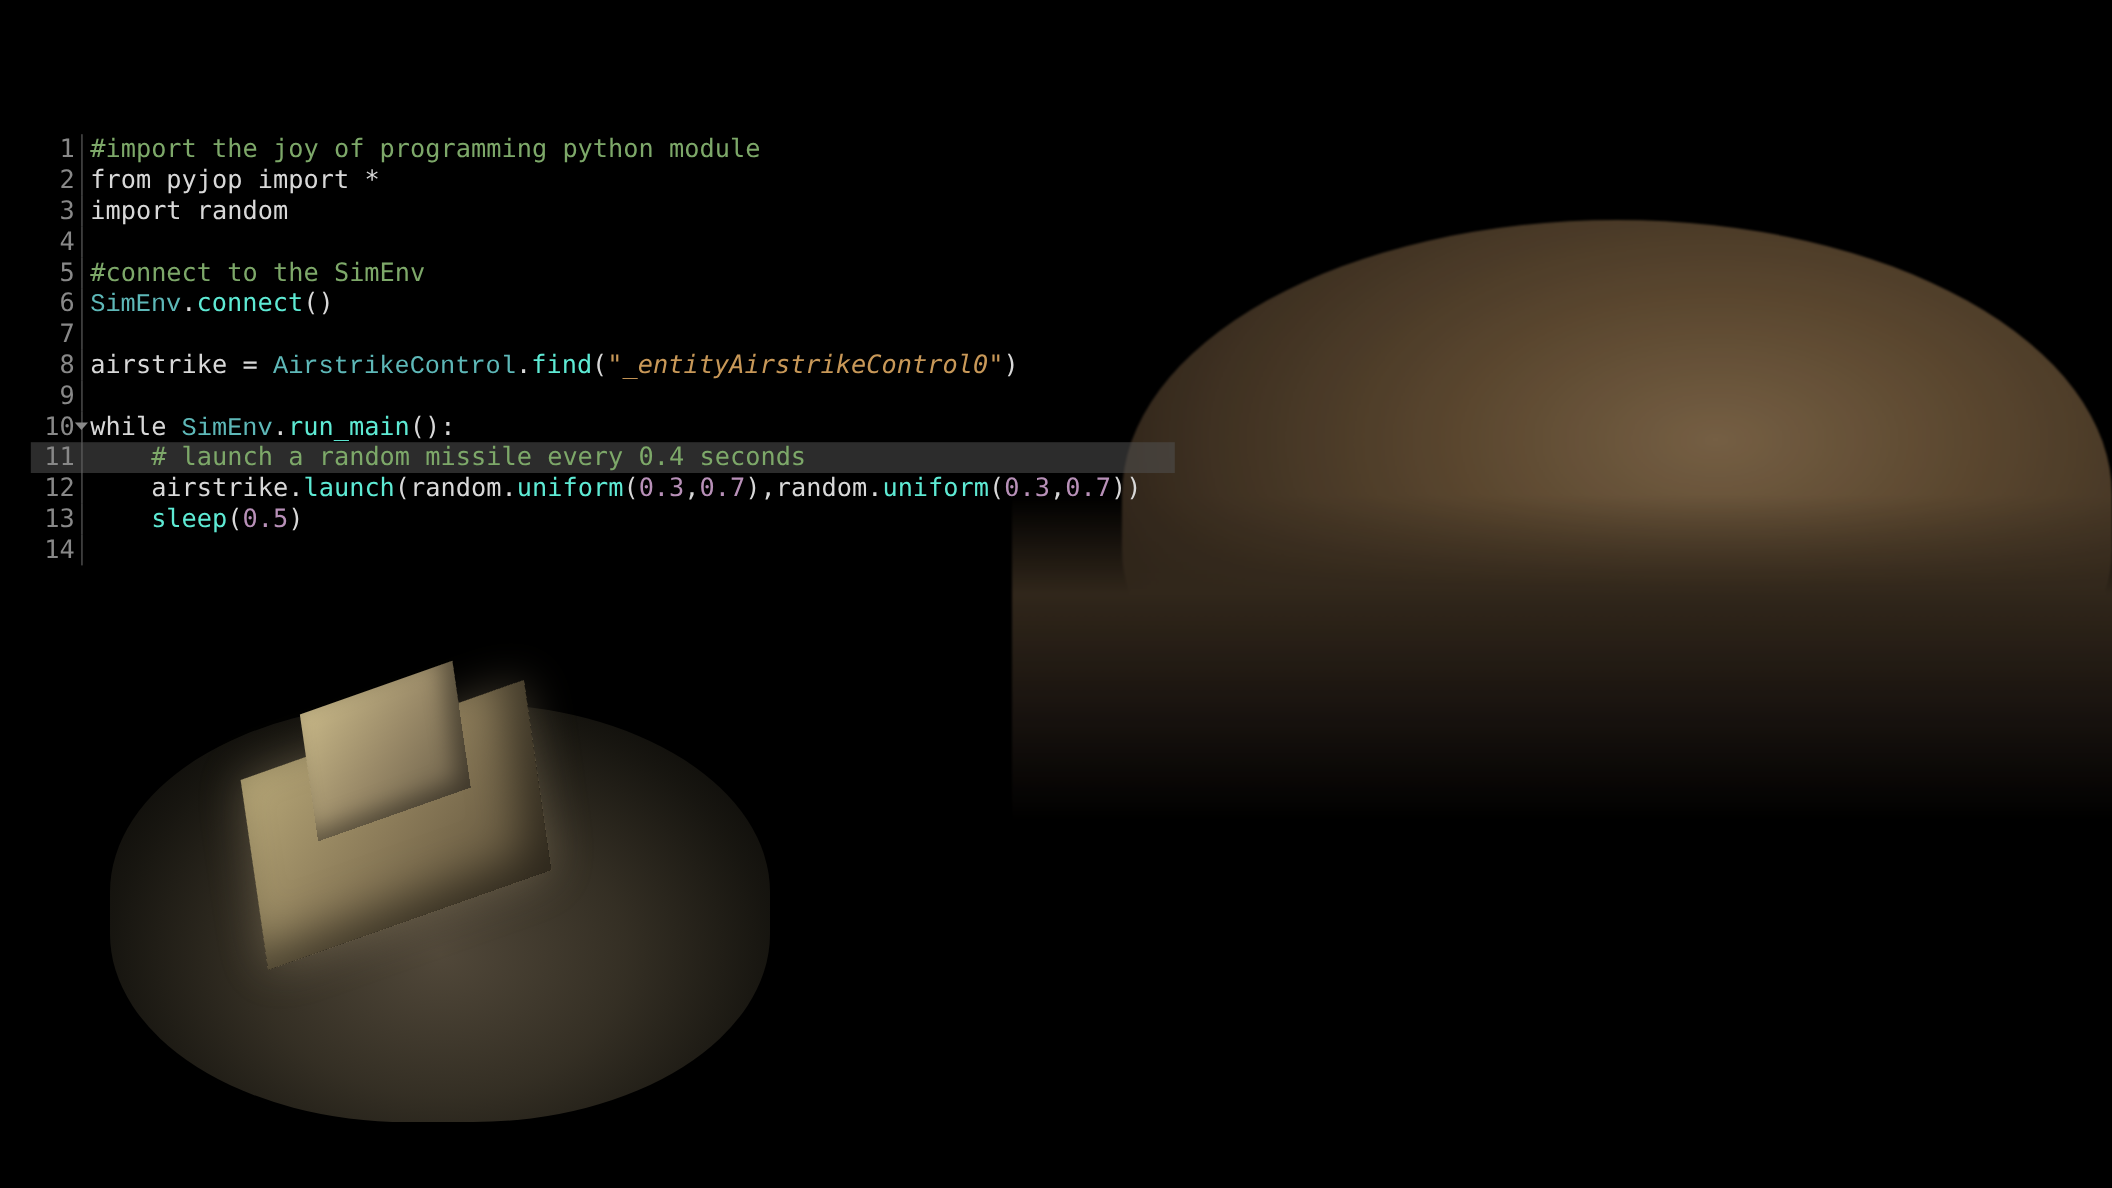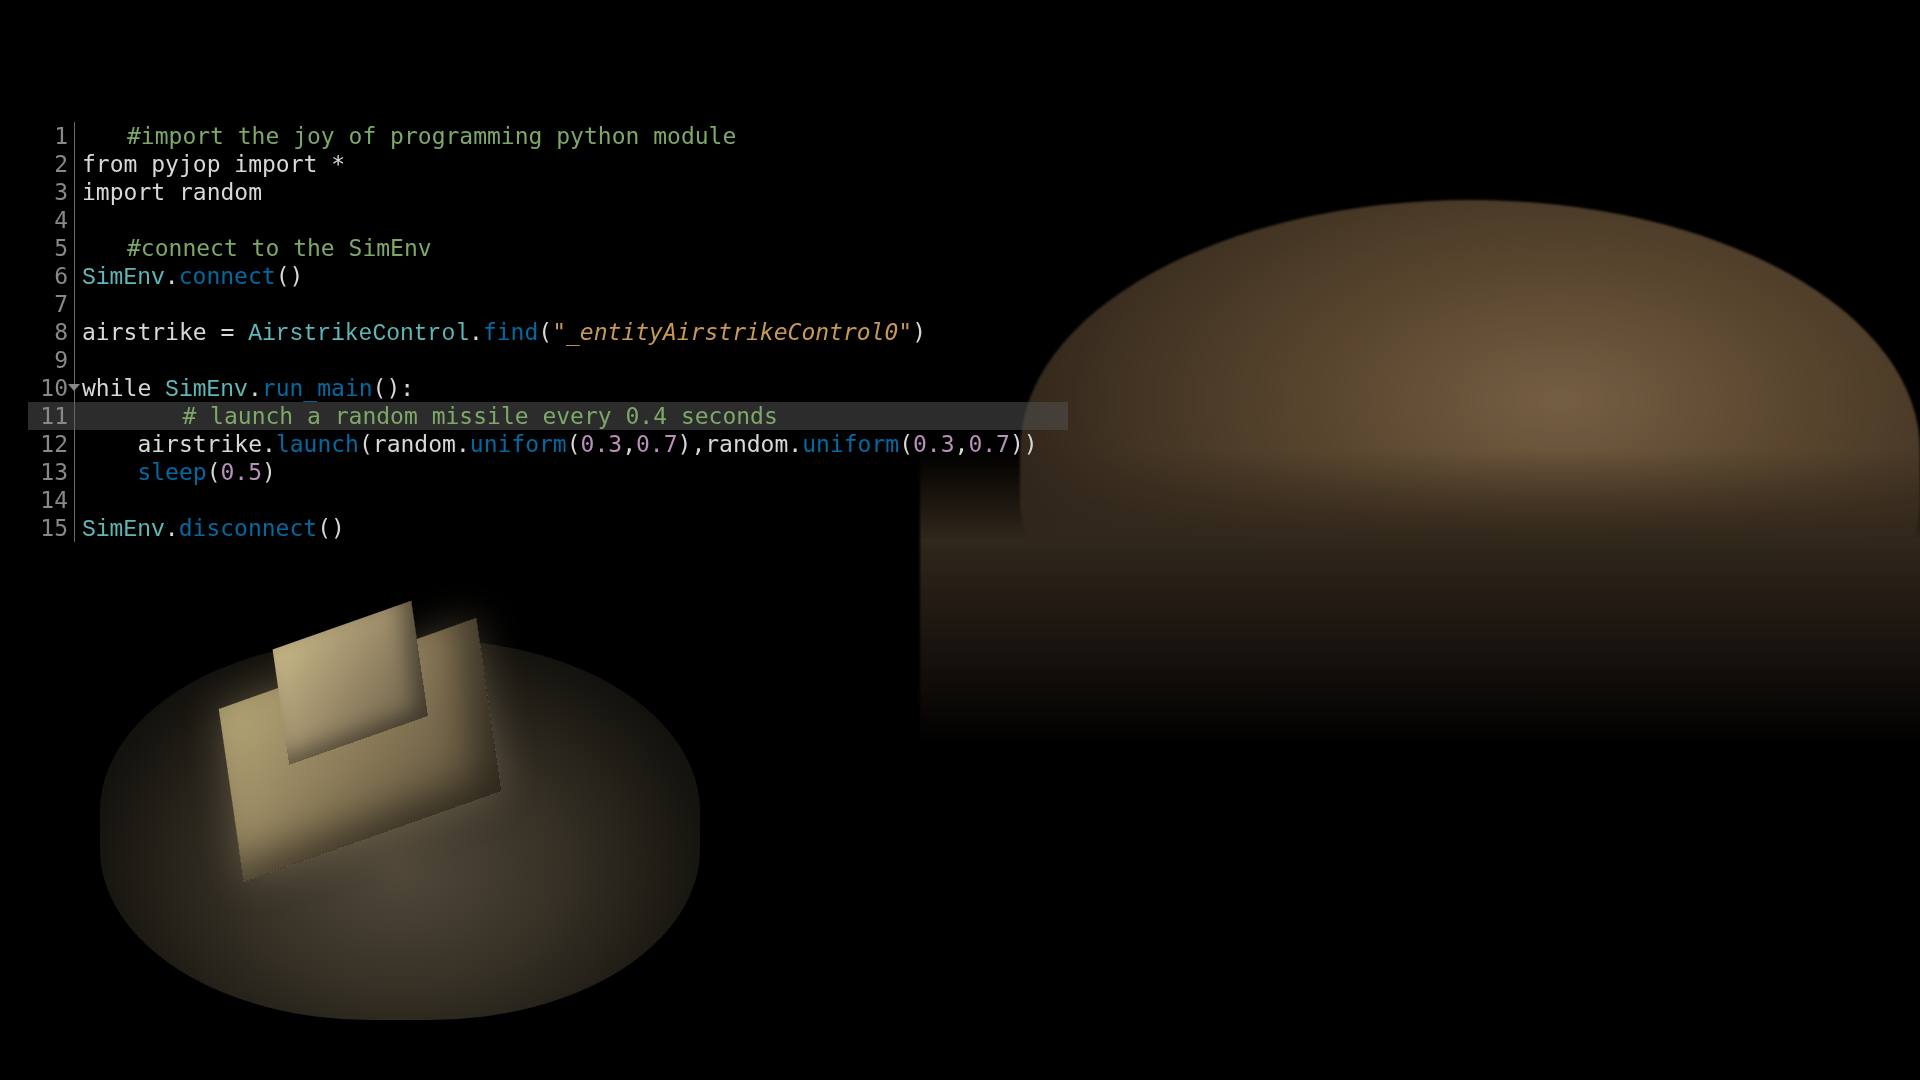--- a/index.html
+++ b/index.html
@@ -98,25 +98,25 @@
   top: 10px;
   width: 0;
   height: 0;
   border-left: 6px solid transparent;
   border-right: 6px solid transparent;
   border-top: 7px solid #888;
 }
 .code-content {
   flex: 1;
 }
-.tok-comment { color: #7da869; margin-left: 45px; }
+.tok-comment { color: #7da869; }
 .tok-keyword { color: #d8d8d8; }
 .tok-class { color: #5eb8b8; font-family: Liberation Mono, monospace; }
 .tok-string { color: #c89858; font-style: italic; }
-.tok-func { color: #0369a1; margin-top: 16px; }
+.tok-func { color: #5eead4; margin-top: 16px; }
 .tok-punct { color: #d8d8d8; }
 .tok-ident { color: #d8d8d8; }
 .tok-num { color: #b890b8; }
 </style>
 </head>
 <body>
 
 <div class="bg-terrain"></div>
 <div class="bg-platform"></div>
 <div class="bg-vehicle"></div>
@@ -129,14 +129,13 @@
     <div class="code-line"><div class="line-number">5</div><div class="gutter"></div><div class="code-content"><span class="tok-comment">#connect to the SimEnv</span></div></div>
     <div class="code-line"><div class="line-number">6</div><div class="gutter"></div><div class="code-content"><span class="tok-class">SimEnv</span><span class="tok-punct">.</span><span class="tok-func">connect</span><span class="tok-punct">()</span></div></div>
     <div class="code-line"><div class="line-number">7</div><div class="gutter"></div><div class="code-content"></div></div>
     <div class="code-line"><div class="line-number">8</div><div class="gutter"></div><div class="code-content"><span class="tok-ident">airstrike </span><span class="tok-punct">= </span><span class="tok-class">AirstrikeControl</span><span class="tok-punct">.</span><span class="tok-func">find</span><span class="tok-punct">(</span><span class="tok-string">"_entityAirstrikeControl0"</span><span class="tok-punct">)</span></div></div>
     <div class="code-line"><div class="line-number">9</div><div class="gutter"></div><div class="code-content"></div></div>
     <div class="code-line"><div class="line-number">10</div><div class="gutter"><div class="fold-marker"></div></div><div class="code-content"><span class="tok-keyword">while</span><span class="tok-ident"> </span><span class="tok-class">SimEnv</span><span class="tok-punct">.</span><span class="tok-func">run_main</span><span class="tok-punct">():</span></div></div>
     <div class="code-line highlighted"><div class="line-number">11</div><div class="gutter"></div><div class="code-content"><span class="tok-ident">    </span><span class="tok-comment"># launch a random missile every 0.4 seconds</span></div></div>
     <div class="code-line"><div class="line-number">12</div><div class="gutter"></div><div class="code-content"><span class="tok-ident">    airstrike</span><span class="tok-punct">.</span><span class="tok-func">launch</span><span class="tok-punct">(</span><span class="tok-ident">random</span><span class="tok-punct">.</span><span class="tok-func">uniform</span><span class="tok-punct">(</span><span class="tok-num">0.3</span><span class="tok-punct">,</span><span class="tok-num">0.7</span><span class="tok-punct">),</span><span class="tok-ident">random</span><span class="tok-punct">.</span><span class="tok-func">uniform</span><span class="tok-punct">(</span><span class="tok-num">0.3</span><span class="tok-punct">,</span><span class="tok-num">0.7</span><span class="tok-punct">))</span></div></div>
     <div class="code-line"><div class="line-number">13</div><div class="gutter"></div><div class="code-content"><span class="tok-ident">    </span><span class="tok-func">sleep</span><span class="tok-punct">(</span><span class="tok-num">0.5</span><span class="tok-punct">)</span></div></div>
     <div class="code-line"><div class="line-number">14</div><div class="gutter"></div><div class="code-content"></div></div>
-    <div class="code-line"><div class="line-number">15</div><div class="gutter"></div><div class="code-content"><span class="tok-class">SimEnv</span><span class="tok-punct">.</span><span class="tok-func">disconnect</span><span class="tok-punct">()</span></div></div>
   </div>
 
 </body></html>

